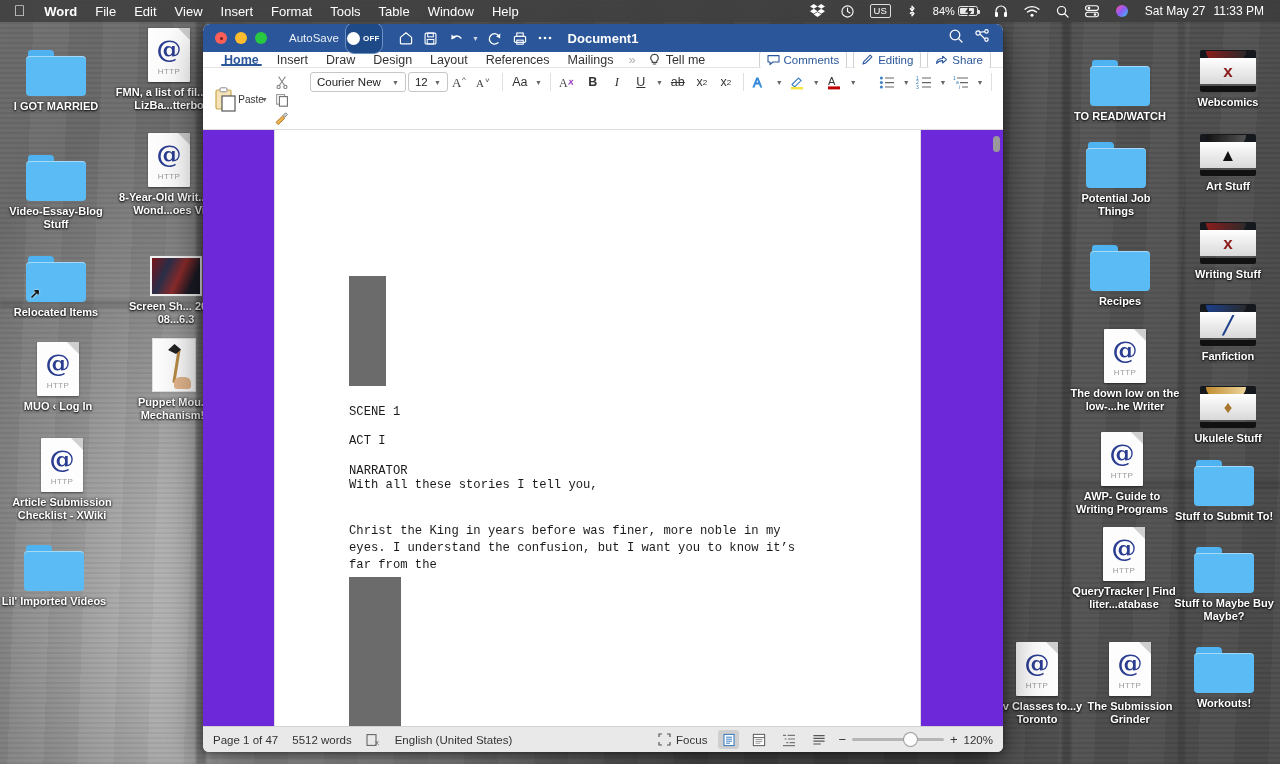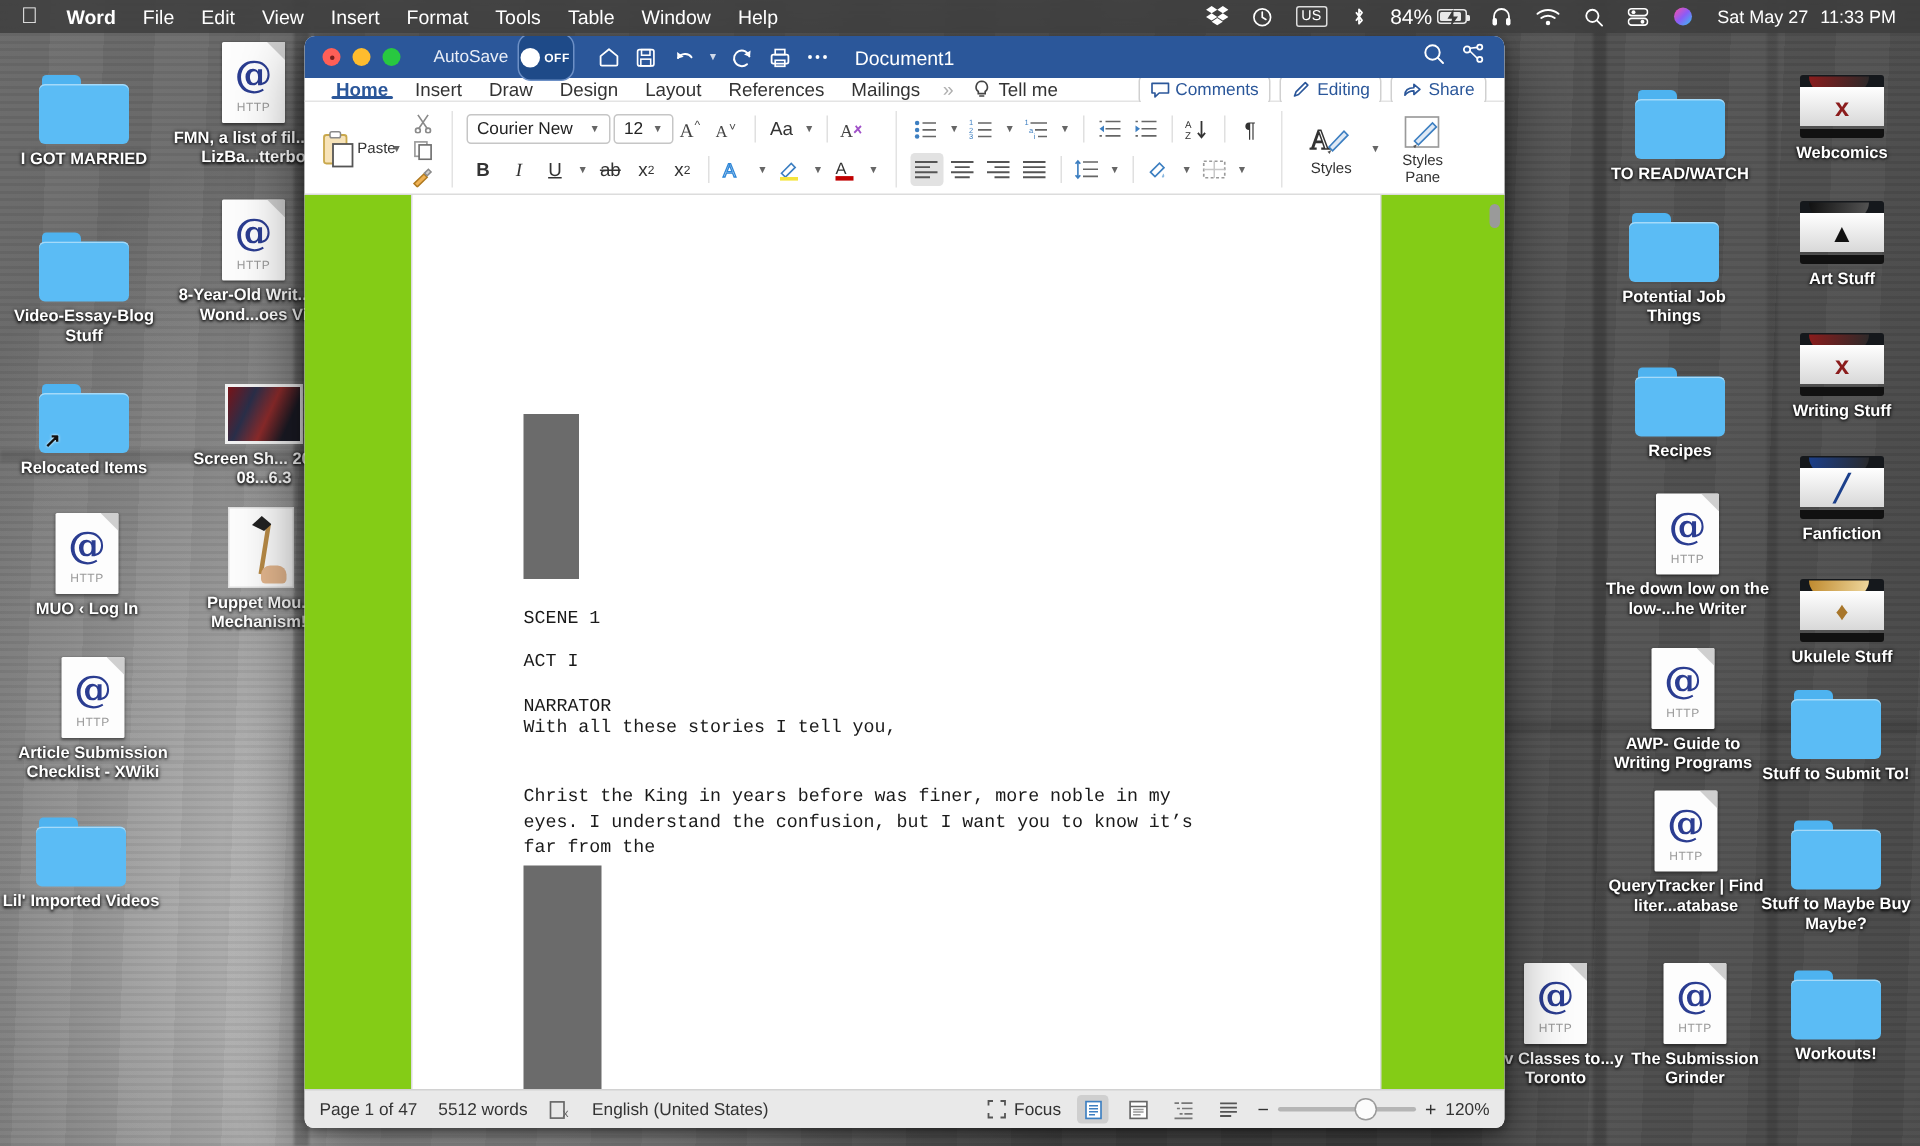--- a/index.html
+++ b/index.html
@@ -40,21 +40,21 @@
     display:flex; align-items:center;
     color:#fff; font-size:13px;
     padding:0 8px; z-index:50;
   }
   #menubar .apple{ font-size:15px; padding:0 10px 2px 6px; line-height:1;}
   #menubar .mi{ padding:0 9px; white-space:nowrap; }
   #menubar .mi.bold{ font-weight:bold; }
   #menubar .spacer{ flex:1; }
   #menubar .sysitem{ padding:0 8px; display:flex; align-items:center; font-size:12px;}
   .kbflag{ border:1px solid #ddd; border-radius:2px; font-size:9.5px; padding:0px 3px; line-height:12px;}
-  .batt-pct{ font-size:14px; margin-right:3px;}
+  .batt-pct{ font-size:11px; margin-right:3px;}
   .batt-body{ width:20px;height:10px;border:1.3px solid #e8e8e8;border-radius:2.5px; position:relative; display:inline-block;}
   .batt-body:after{content:"";position:absolute;right:-3.5px;top:2.5px;width:2px;height:4px;background:#e8e8e8;border-radius:0 1px 1px 0;}
   .batt-fill{position:absolute;left:1px;top:1px;bottom:1px;width:14px;background:#e8e8e8;border-radius:1px;}
   .clocktxt{ font-size:12.5px; }
 
   
   .dicon{
     position:absolute; width:108px; text-align:center;
     color:#fff; font-size:11px; font-weight:bold; line-height:12.5px;
     text-shadow:0 1px 2px rgba(0,0,0,.9), 0 0 3px rgba(0,0,0,.7);
@@ -115,21 +115,21 @@
   .autosave-wrap{ display:flex;align-items:center;margin-left:22px;gap:6px;}
   .autosave-lbl{ font-size:11.5px; color:#e9eef7; }
   .toggle{ width:38px;height:32px;border-radius:9px;background:#1e4a88;border:1px solid #6d90c6;
            display:flex;align-items:center;padding:1px; position:relative;}
   .toggle .knob{ width:13px;height:13px;border-radius:50%;background:#fff;}
   .toggle .off{ font-size:8px;font-weight:bold;color:#fff;margin-left:3px;letter-spacing:.3px;}
   .qat{ display:flex; align-items:center; gap:3px; margin-left:12px;}
   .qbtn{ width:22px;height:20px;display:flex;align-items:center;justify-content:center;
          border-radius:3px; cursor:default;}
   .qbtn svg{ display:block; }
-  .doctitle{ position:absolute; left:0; right:0; text-align:center; font-size:13px; font-weight:normal;
+  .doctitle{ position:absolute; left:0; right:0; text-align:center; font-size:13px; font-weight:bold;
              pointer-events:none;}
   .tb-right{ margin-left:auto; display:flex; align-items:center; gap:10px; padding-right:4px; z-index:2;}
 
   
   #ribbontabs{
     height:16px; background:#fff; display:flex; align-items:stretch; padding:0 12px;
     border-bottom:1px solid #e4e4e4; flex:none;
   }
   .rtab{ display:flex;align-items:center; padding:0 9px; font-size:12.5px; color:#333; position:relative;}
   .rtab.active{ color:#2b579a; font-weight:bold; }
@@ -146,36 +146,36 @@
     height:62px; background:#fff; display:flex; align-items:stretch;
     border-bottom:1px solid #dcdcdc; padding:2px 6px 0 8px; flex:none; position:relative;
   }
   .rgroup{ display:flex; align-items:stretch; padding:0 6px; }
   .rsep{ width:1px; background:#e3e3e3; margin:4px 3px; }
   .paste-col{ display:flex; flex-direction:row; align-items:center; justify-content:center;
               width:42px; font-size:10px; color:#333;text-align:right;}
   .clip-ic{ position:relative; width:26px;height:28px;}
   .mini-col{ display:flex;flex-direction:column; justify-content:center; gap:2px; padding-left:2px;}
   .mini-btn{ width:20px;height:16px; display:flex;align-items:center;justify-content:center;}
-  .rows{ display:flex; flex-direction:column; justify-content:center; gap:3px;}
+  .rows{ display:flex; flex-direction:row; justify-content:center; gap:3px;}
   .row{ display:flex; align-items:center; gap:2px; height:24px;}
   .ibtn{ height:22px; min-width:22px; display:flex;align-items:center;justify-content:center;
          border-radius:3px; font-size:12.5px; color:#333; padding:0 2px;}
   .ibtn.sel{ background:#e2e2e2; }
   .caret{ font-size:7px; color:#666; padding:0 2px; }
   .fontbox{ display:flex;align-items:center;justify-content:space-between;
             width:96px;height:20px;border:1px solid #c6c6c6;border-radius:3px;
             font-size:11.5px; padding:0 4px 0 6px; background:#fff; color:#222;}
   .sizebox{ width:40px; }
   .vsep{ width:1px; height:18px; background:#e0e0e0; margin:0 4px;}
   .styles-col{ display:flex; flex-direction:column; align-items:center; justify-content:center;
                font-size:10px; color:#333; width:48px; line-height:11px; text-align:center;}
 
   
-  #docarea{ flex:1; background:#84cc16; position:relative; overflow:hidden; }
+  #docarea{ flex:1; background:#6d28d9; position:relative; overflow:hidden; }
   #page{ position:absolute; left:72px; top:0; width:645px; background:#fff; bottom:-40px;
          box-shadow:0 0 0 1px #dcdcdc; }
   .redact{ background:#6b6b6b; position:absolute; }
   .doctext{ position:absolute; font-family:"Liberation Mono","DejaVu Sans Mono",monospace;
             font-size:12.2px; line-height:17px; color:#1a1a1a; white-space:pre; }
   #scrollbar{ position:absolute; right:3px; top:6px; width:7px; height:150px; }
   #scrollthumb{ width:7px; height:16px; border-radius:4px; background:#9a9a9a; }
 
   
   #statusbar{

